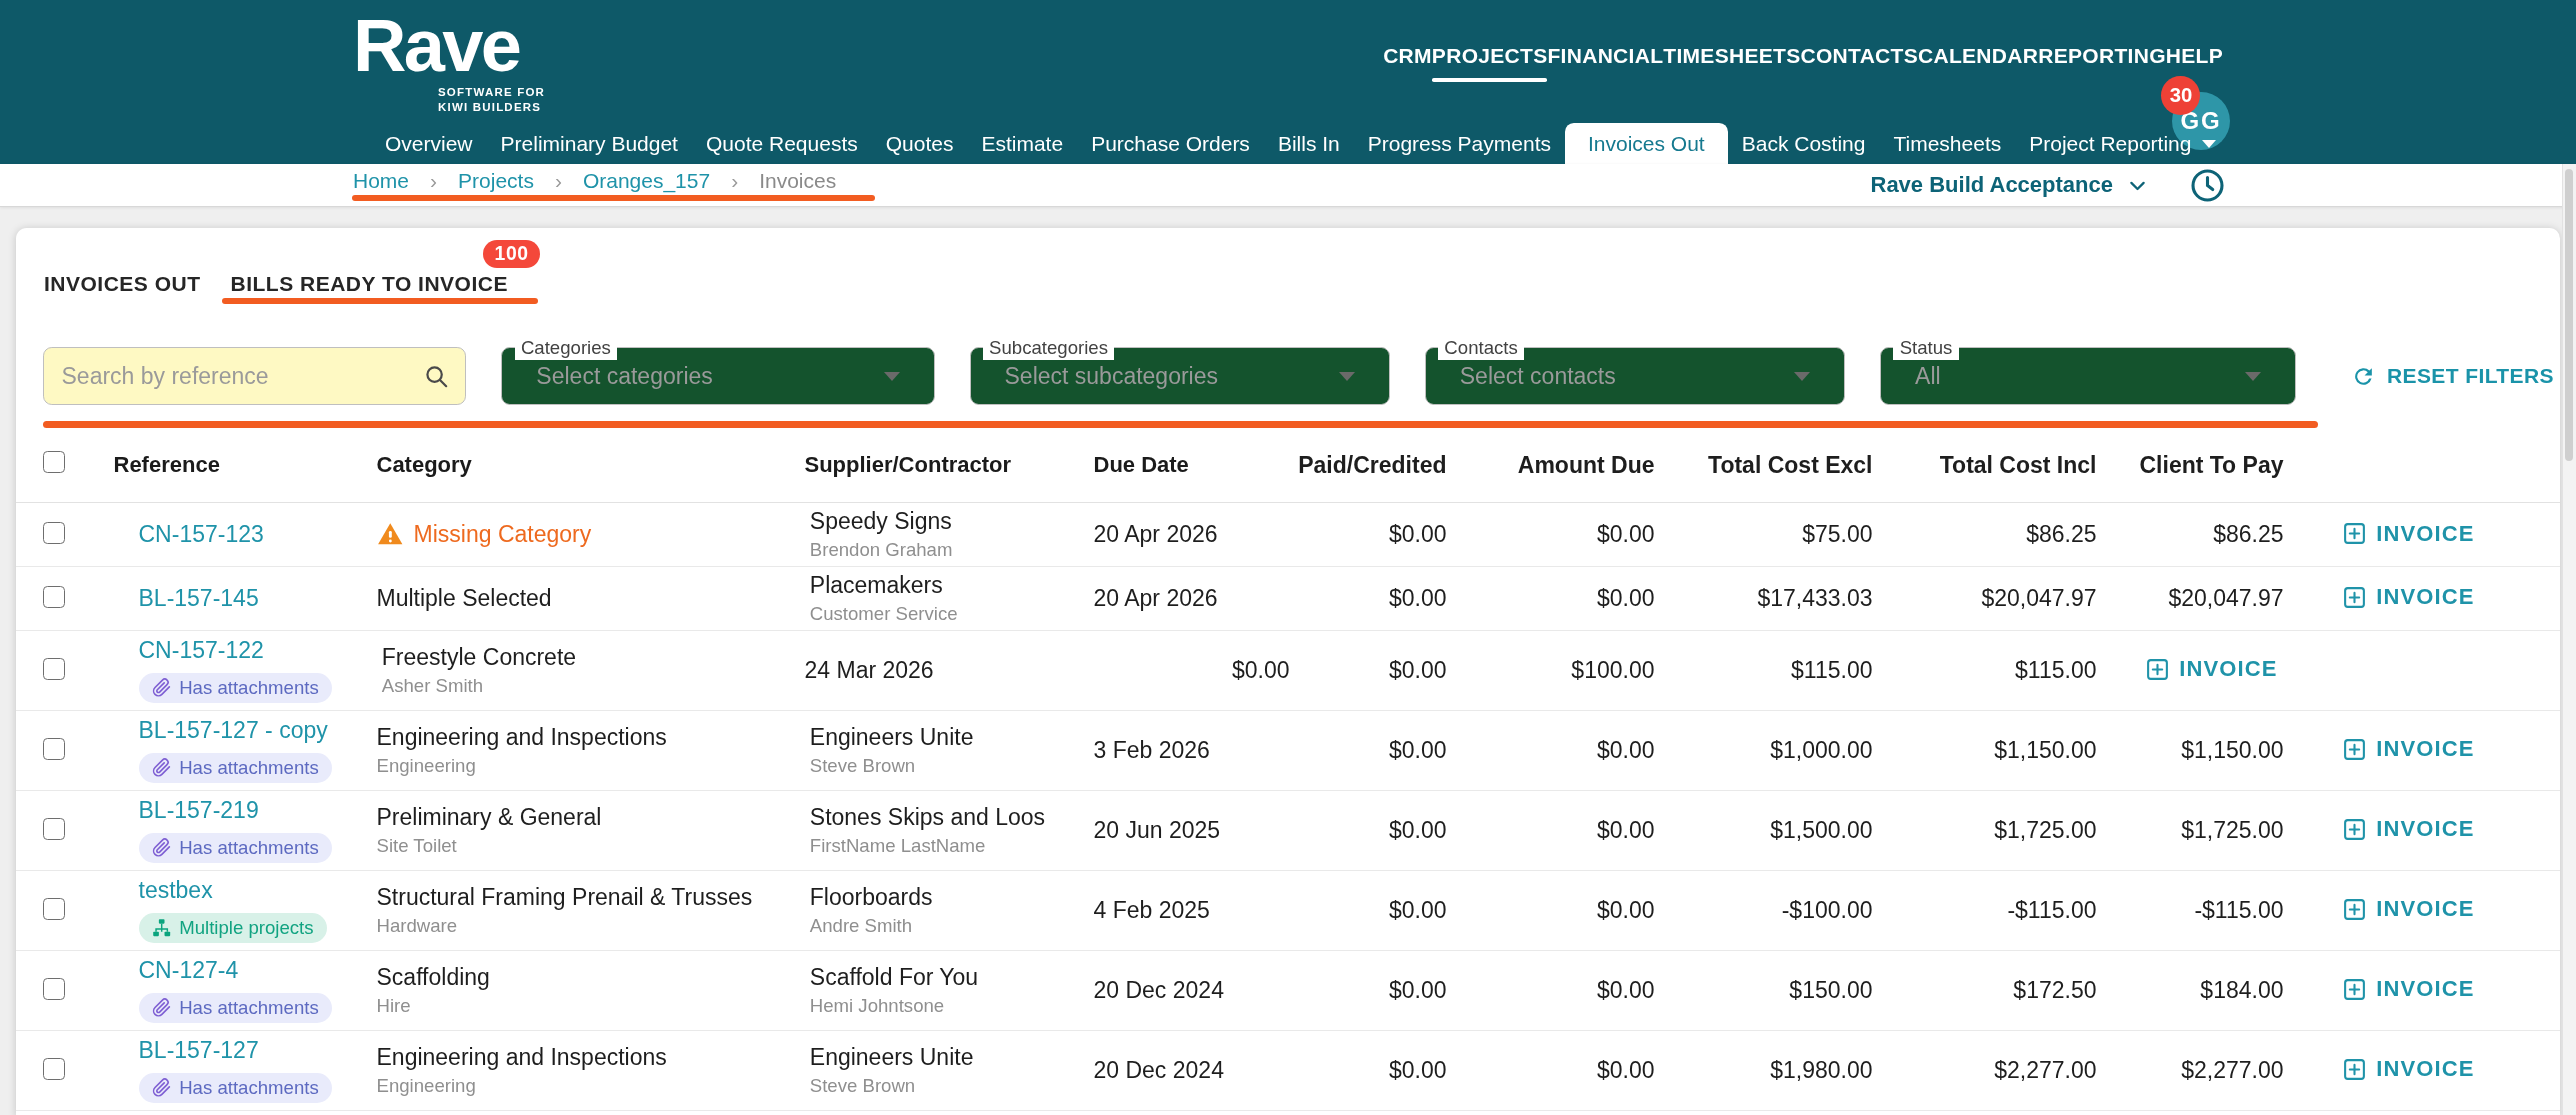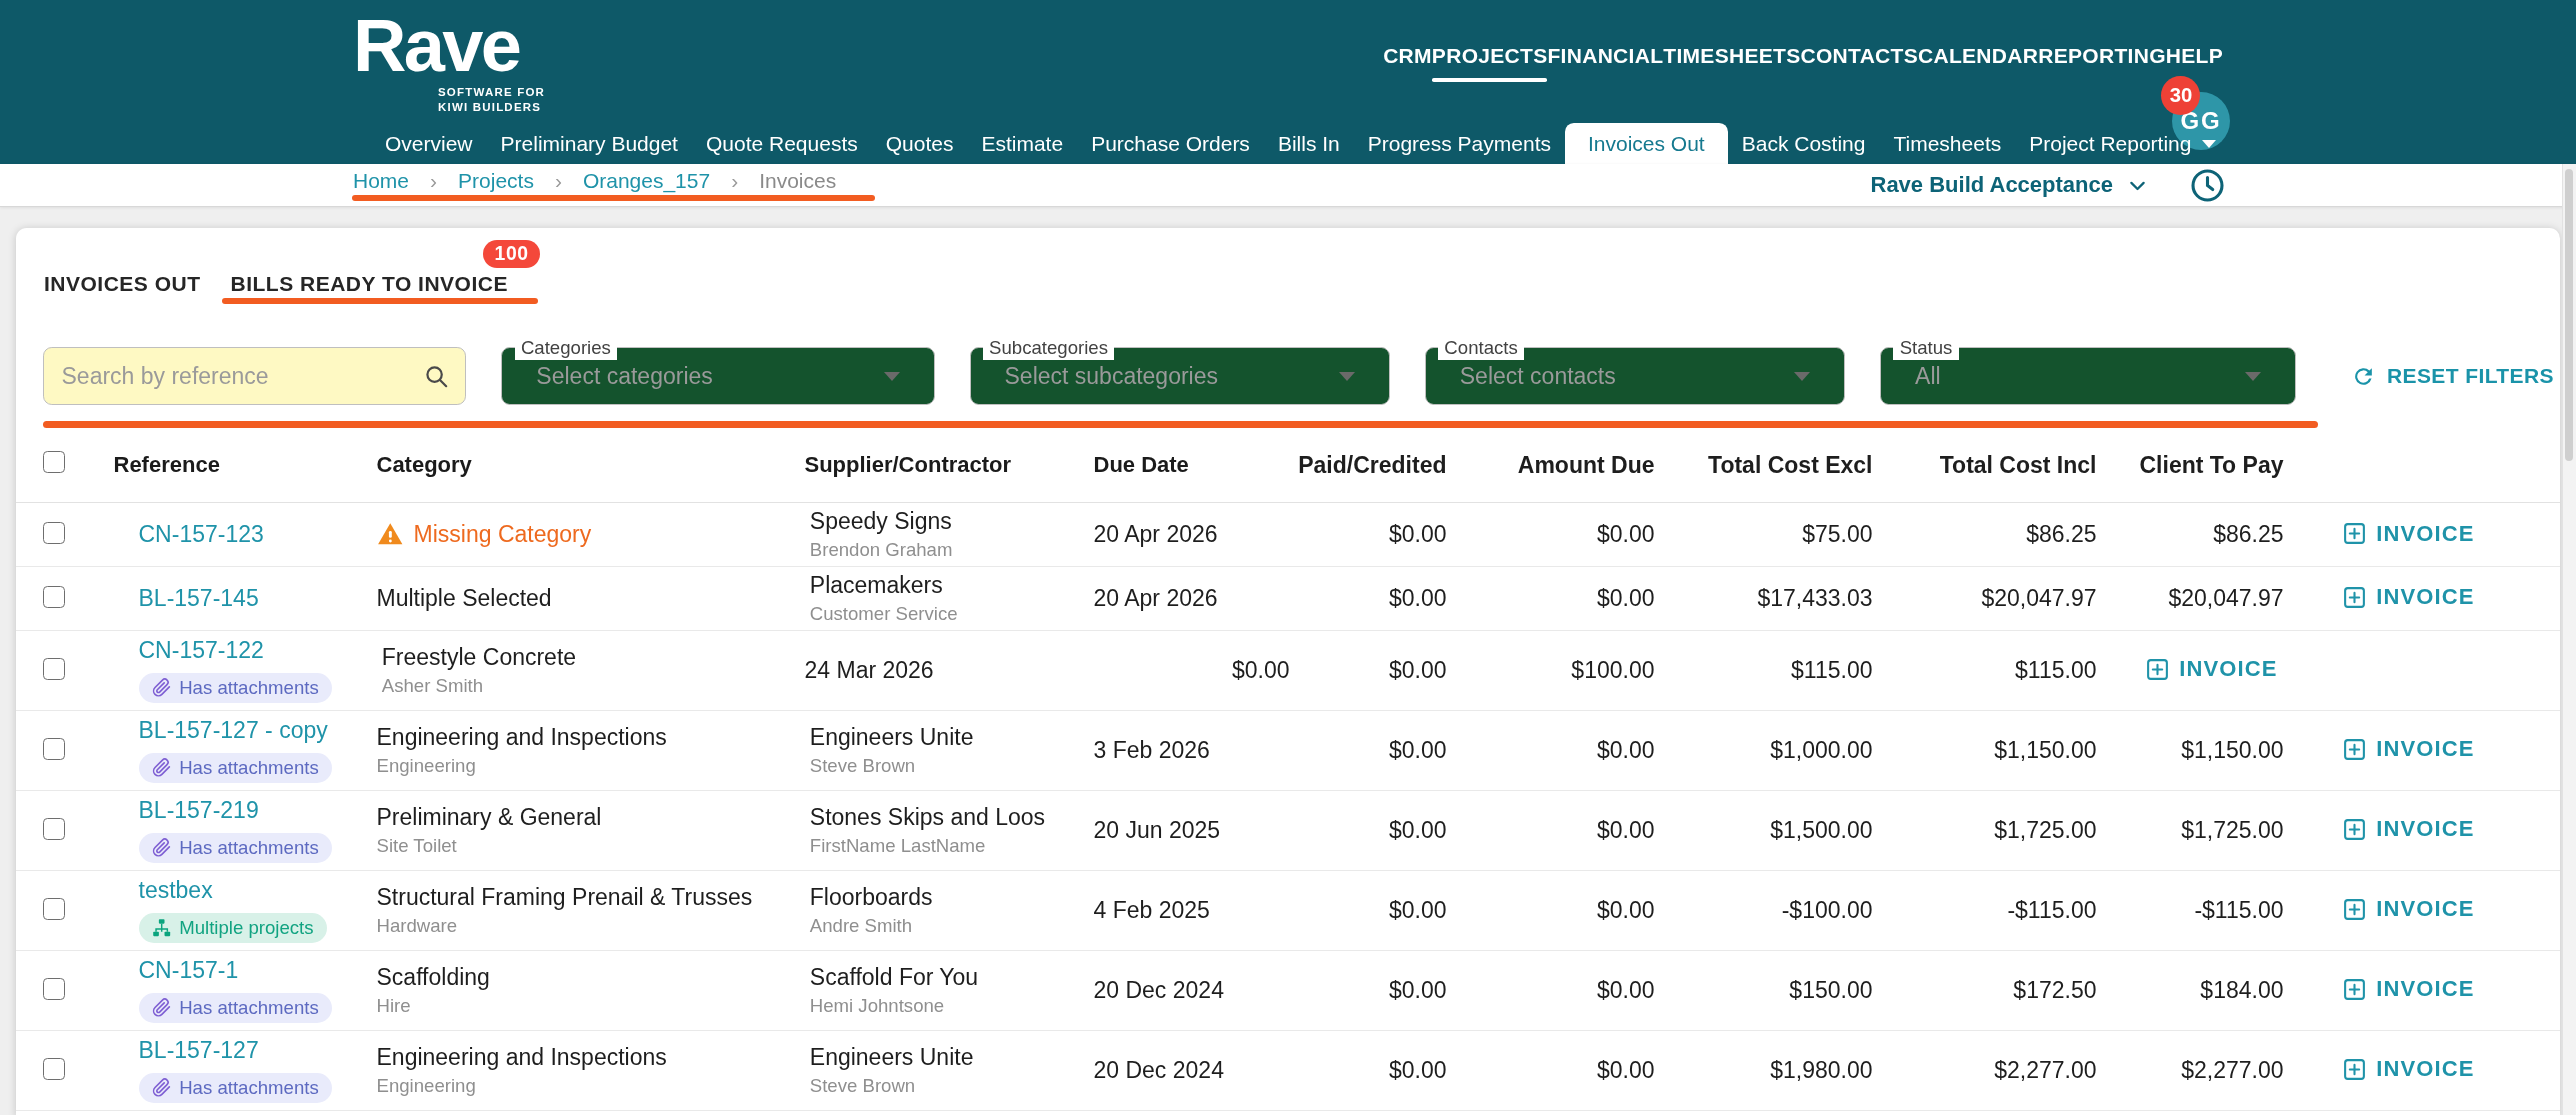--- a/index.html
+++ b/index.html
@@ -463,21 +463,21 @@
                 <rect x="3" y="3" width="18" height="18" rx="2.5"></rect>
                 <path d="M12 7.5v9M7.5 12h9"></path>
               </svg>
         <span>INVOICE</span>
       </button>
     </div>
   </div>
         <div class="grid trow tall">
     <div class="cell c-check"><span class="cb"></span></div>
     <div class="cell c-ref">
-      <a class="ref" href="#">CN-157-1</a>
+      <a class="ref" href="#">CN-127-4</a>
       <span class="chip chip-attach">
         <svg class="ic-clip" width="19.4" height="19.4" viewBox="0 0 24 24" fill="none" stroke="#7e5fd3" stroke-width="2" stroke-linecap="round" stroke-linejoin="round">
                 <path d="M21.44 11.05l-9.19 9.19a6 6 0 0 1-8.49-8.49l9.19-9.19a4 4 0 0 1 5.66 5.66l-9.2 9.19a2 2 0 0 1-2.83-2.83l8.49-8.48"></path>
               </svg>
 
         <span class="chip-label">Has attachments</span>
       </span>
     </div>
     <div class="cell c-cat">
 

